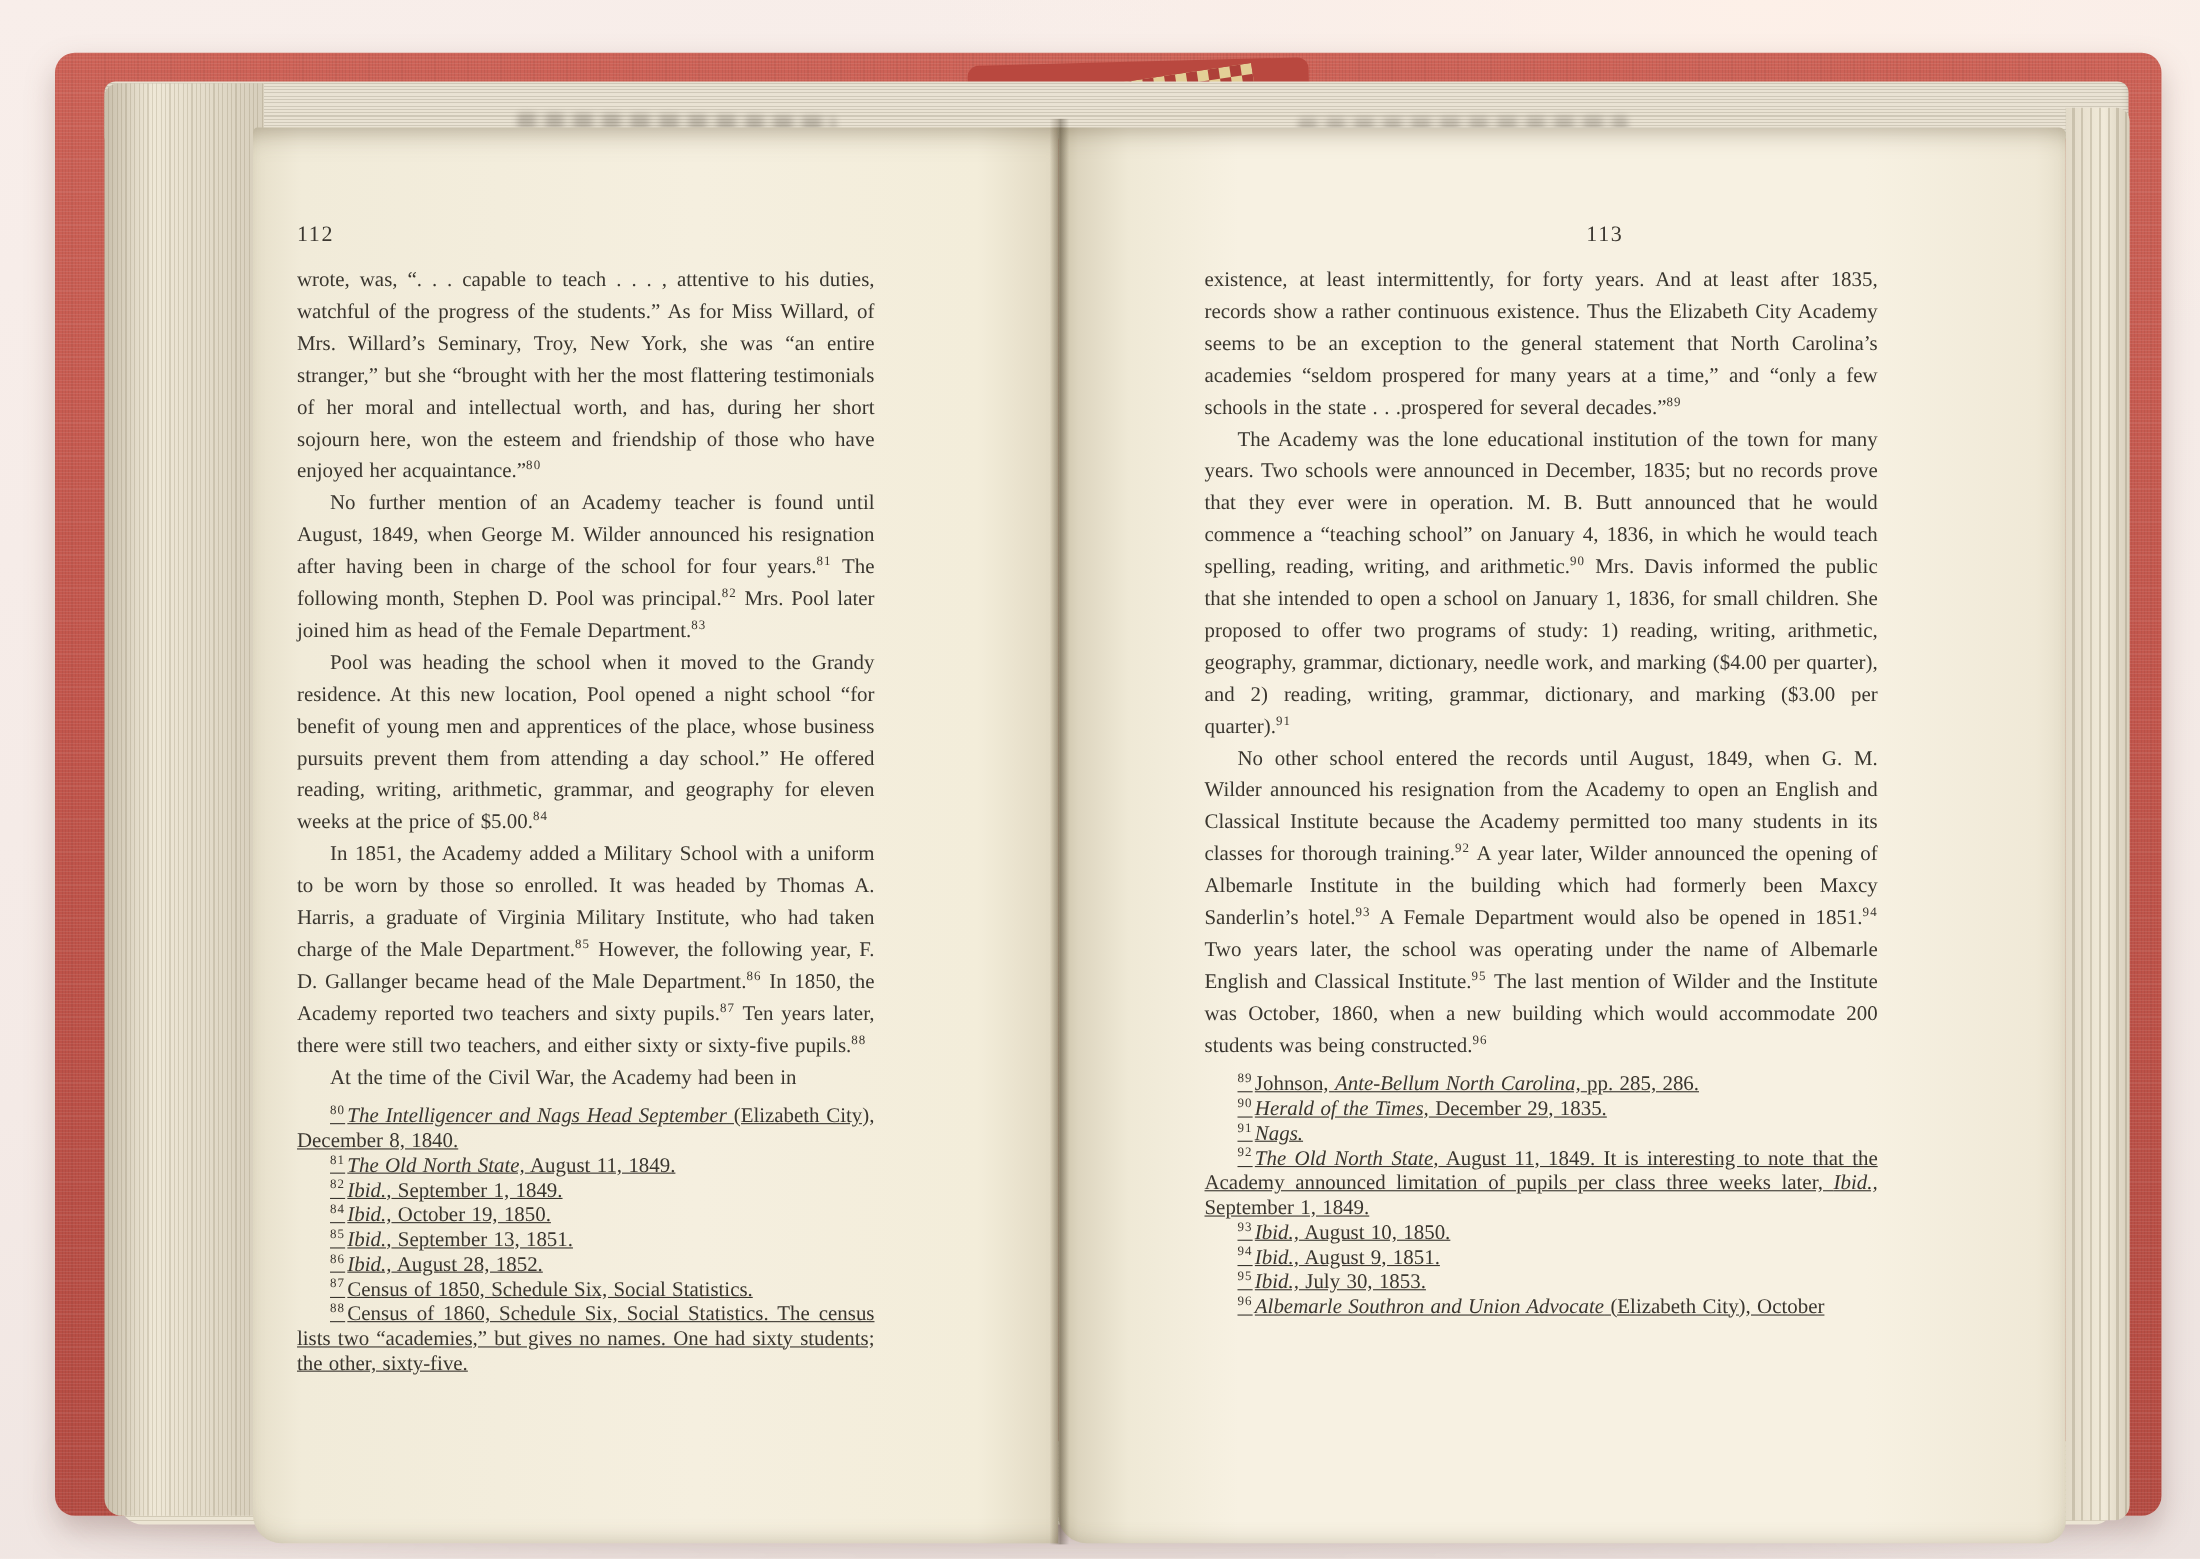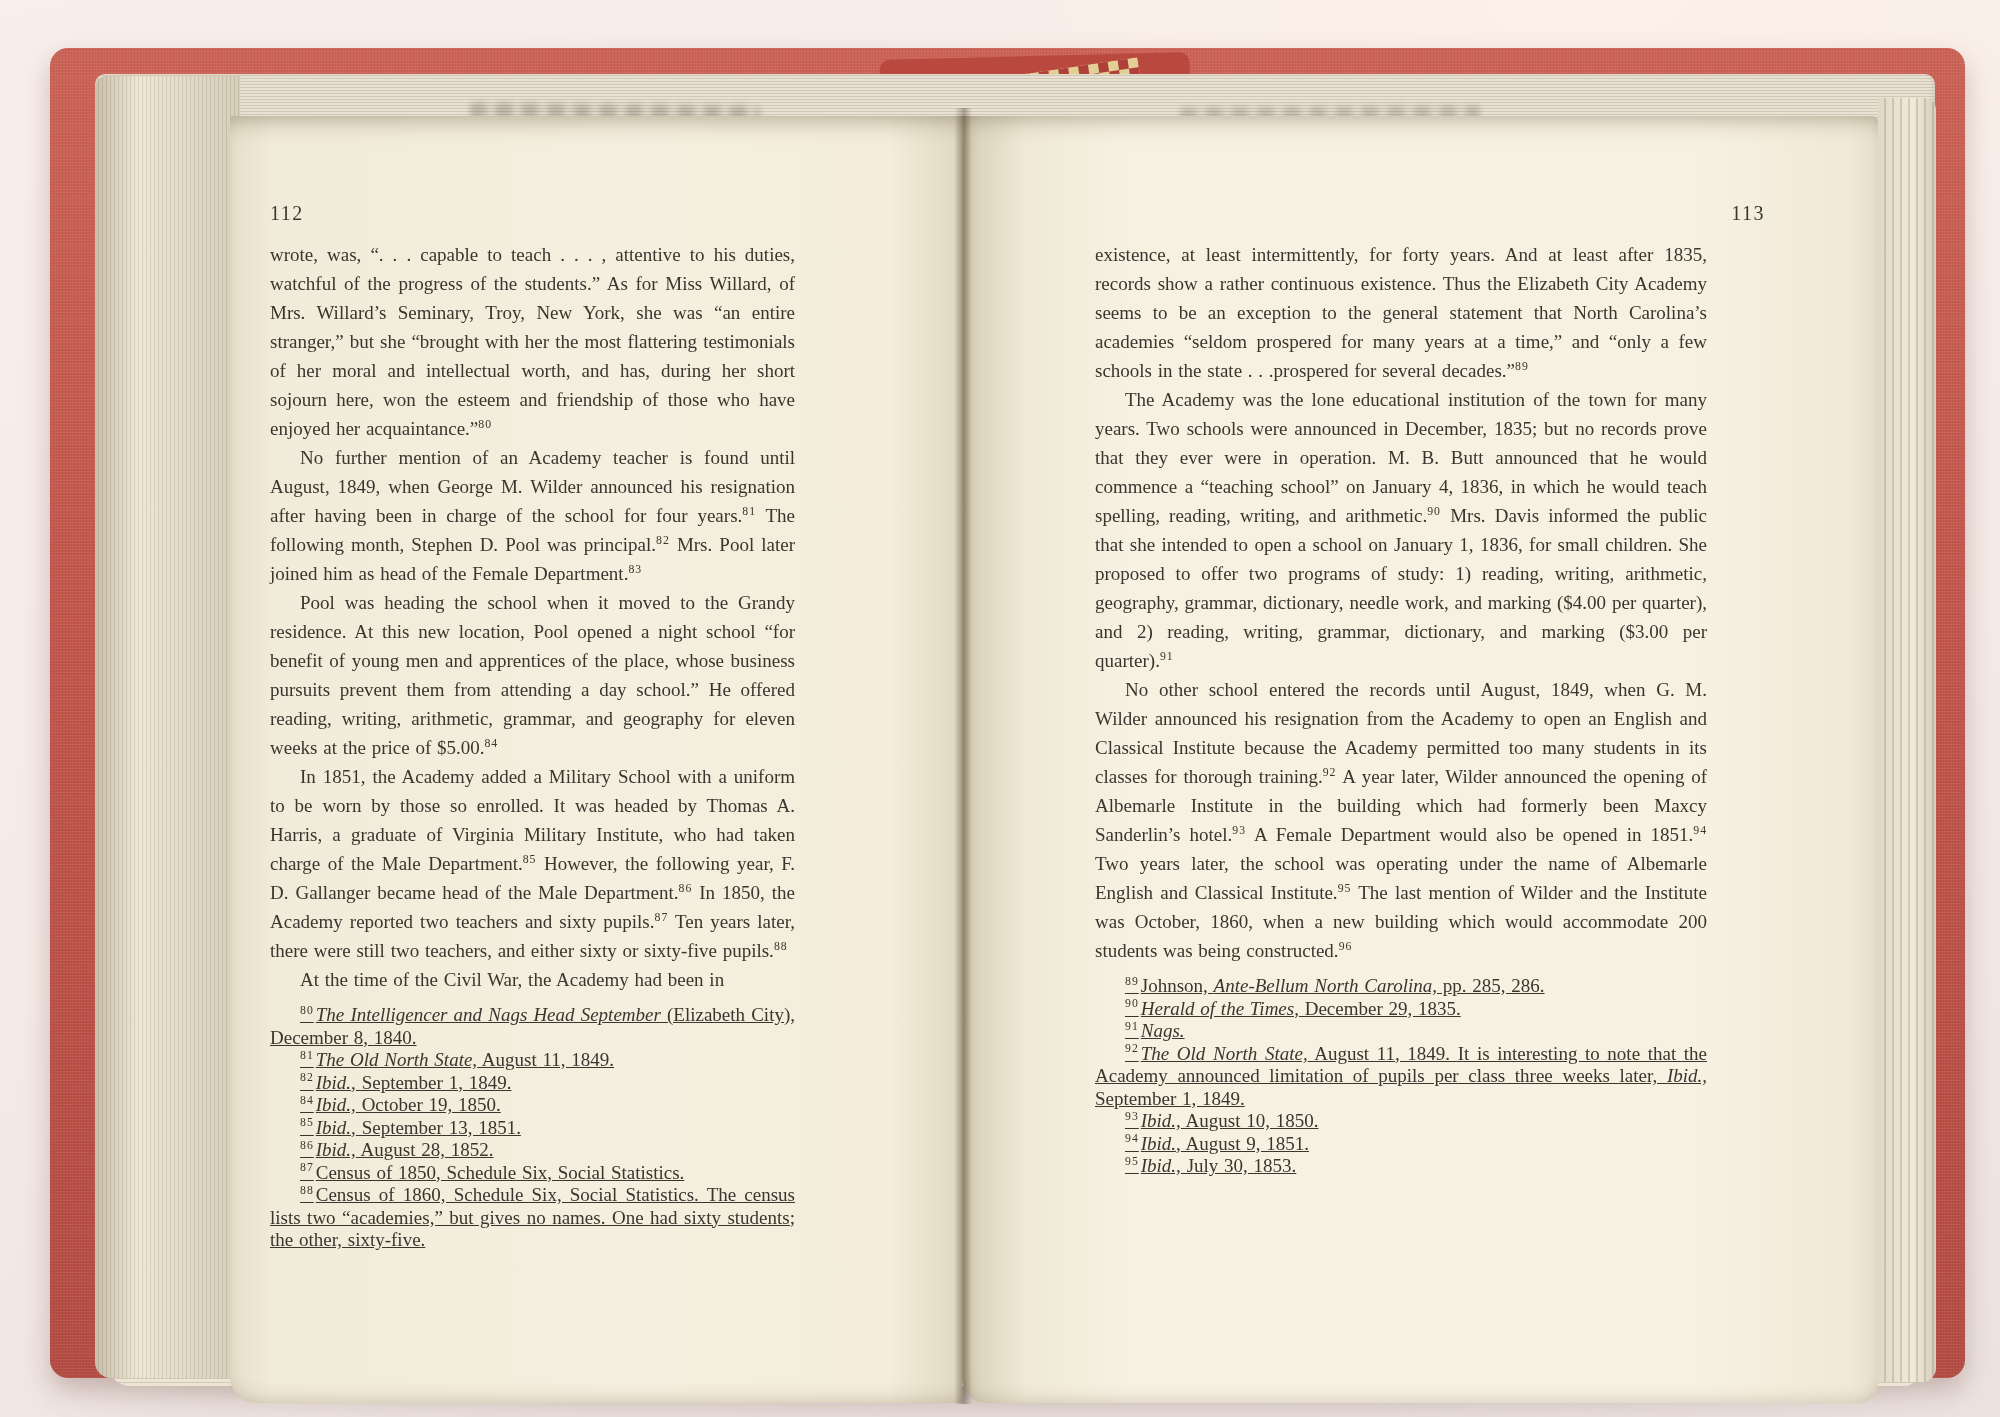--- a/index.html
+++ b/index.html
@@ -95,21 +95,21 @@
   .gutter{
     position:absolute;left:904px;top:60px;width:18px;height:1296px;z-index:6;
     background:linear-gradient(90deg,rgba(70,55,35,0) 0%,rgba(70,55,35,0.25) 40%,rgba(40,30,15,0.35) 55%,rgba(70,55,35,0) 100%);
   }
   .page-inner{position:absolute;}
   .inner-left{left:40px;top:84px;width:525px;}
   .inner-right{left:133px;top:84px;width:612px;}
   .pagenum{
     font-size:20px;line-height:26px;letter-spacing:1.5px;margin-bottom:14px;color:#3c3831;
   }
-  .pagenum-right{text-align:right;position:relative;right:-58px;}
+  .pagenum-right{text-align:center;position:relative;right:-58px;}
   .bodytext{font-size:19px;line-height:29px;word-spacing:1px;}
   .bodytext p{margin:0;text-align:justify;}
   .bodytext p.ind{text-indent:30px;}
   .footnotes{margin-top:10px;font-size:19px;line-height:22.5px;text-decoration:underline;}
   .footnotes p{margin:0;text-align:justify;text-indent:30px;}
   sup{
     font-size:0.62em;line-height:0;vertical-align:super;letter-spacing:1px;
   }
   .fn-num{margin-right:2px;}
 </style>
@@ -164,19 +164,20 @@
             <p class="ind">No other school entered the records until August, 1849, when G. M. Wilder announced his resignation from the Academy to open an English and Classical Institute because the Academy permitted too many students in its classes for thorough training.<sup>92</sup> A year later, Wilder announced the opening of Albemarle Institute in the building which had formerly been Maxcy Sanderlin’s hotel.<sup>93</sup> A Female Department would also be opened in 1851.<sup>94</sup> Two years later, the school was operating under the name of Albemarle English and Classical Institute.<sup>95</sup> The last mention of Wilder and the Institute was October, 1860, when a new building which would accommodate 200 students was being constructed.<sup>96</sup></p>
           </div>
         <div class="bodytext footnotes">
             <p><sup class="fn-num">89</sup>Johnson, <i>Ante-Bellum North Carolina,</i> pp. 285, 286.</p>
             <p><sup class="fn-num">90</sup><i>Herald of the Times,</i> December 29, 1835.</p>
             <p><sup class="fn-num">91</sup><i>Nags.</i></p>
             <p><sup class="fn-num">92</sup><i>The Old North State,</i> August 11, 1849. It is interesting to note that the Academy announced limitation of pupils per class three weeks later, <i>Ibid.,</i> September 1, 1849.</p>
             <p><sup class="fn-num">93</sup><i>Ibid.,</i> August 10, 1850.</p>
             <p><sup class="fn-num">94</sup><i>Ibid.,</i> August 9, 1851.</p>
             <p><sup class="fn-num">95</sup><i>Ibid.,</i> July 30, 1853.</p>
+            <p><sup class="fn-num">96</sup><i>Albemarle Southron and Union Advocate</i> (Elizabeth City), October</p>
           </div>
       </div>
     </div>
 
     <div class="gutter"></div>
   </div>
 </div>
 
 </body></html>

